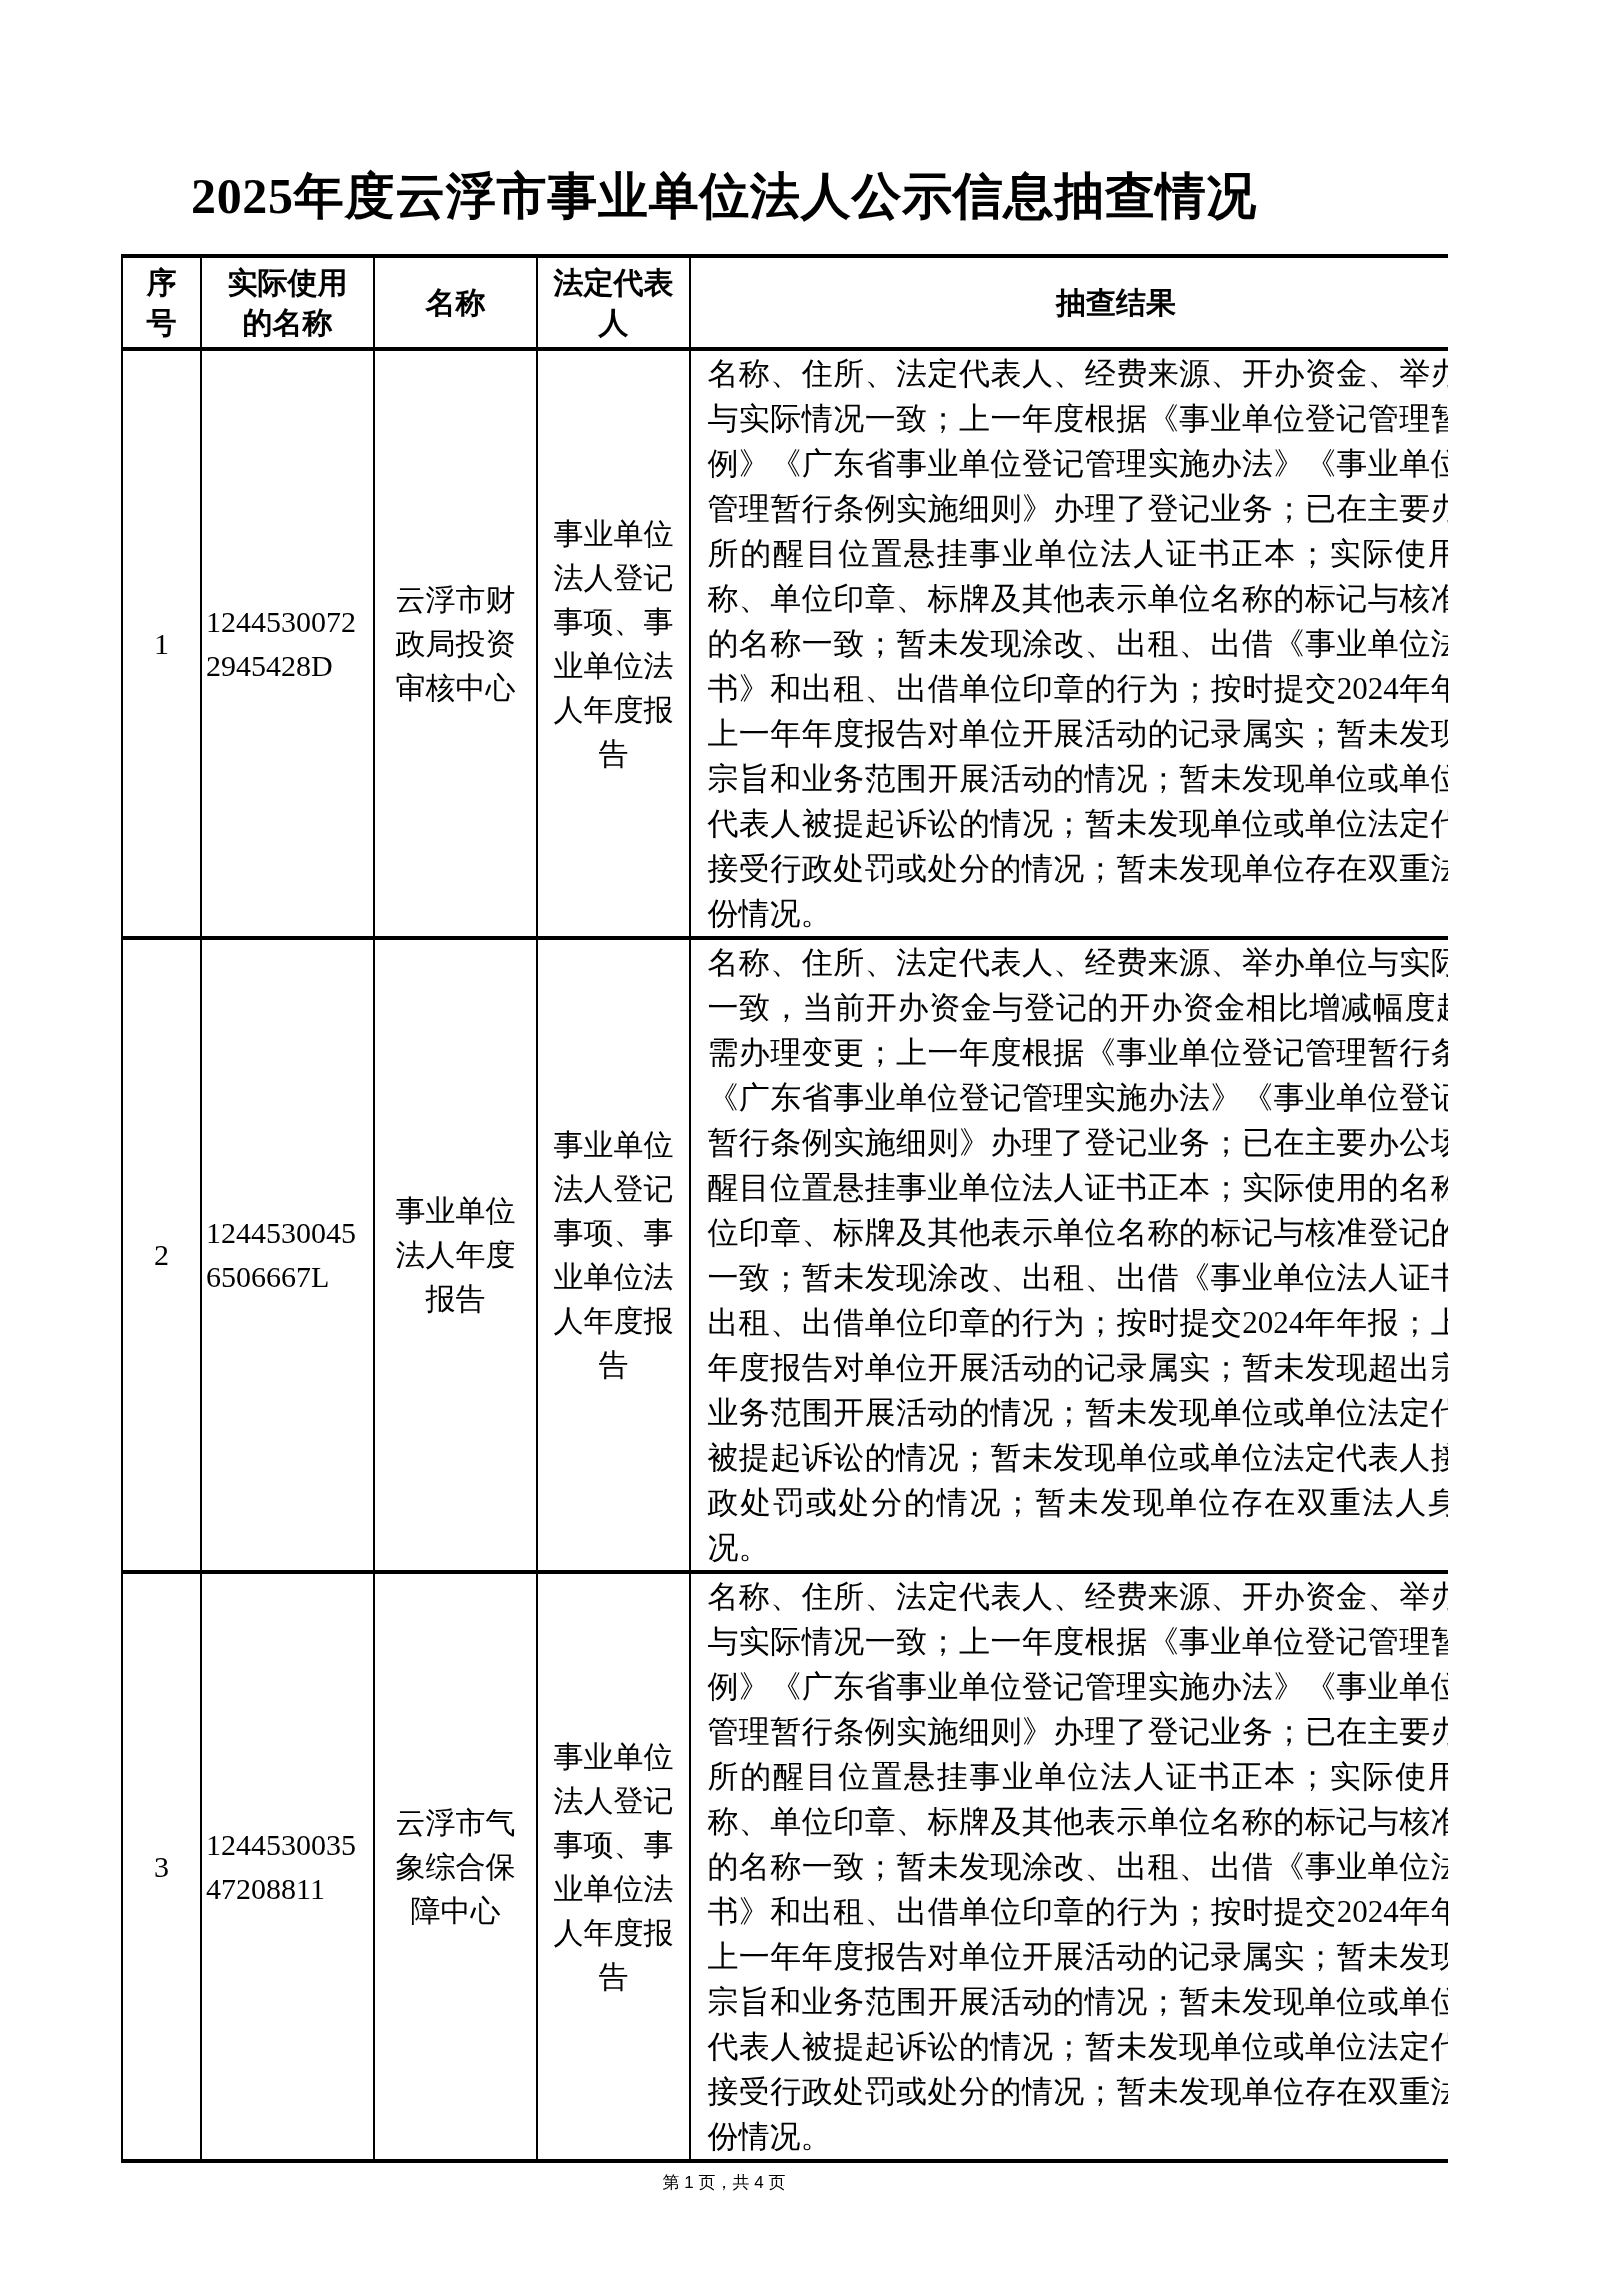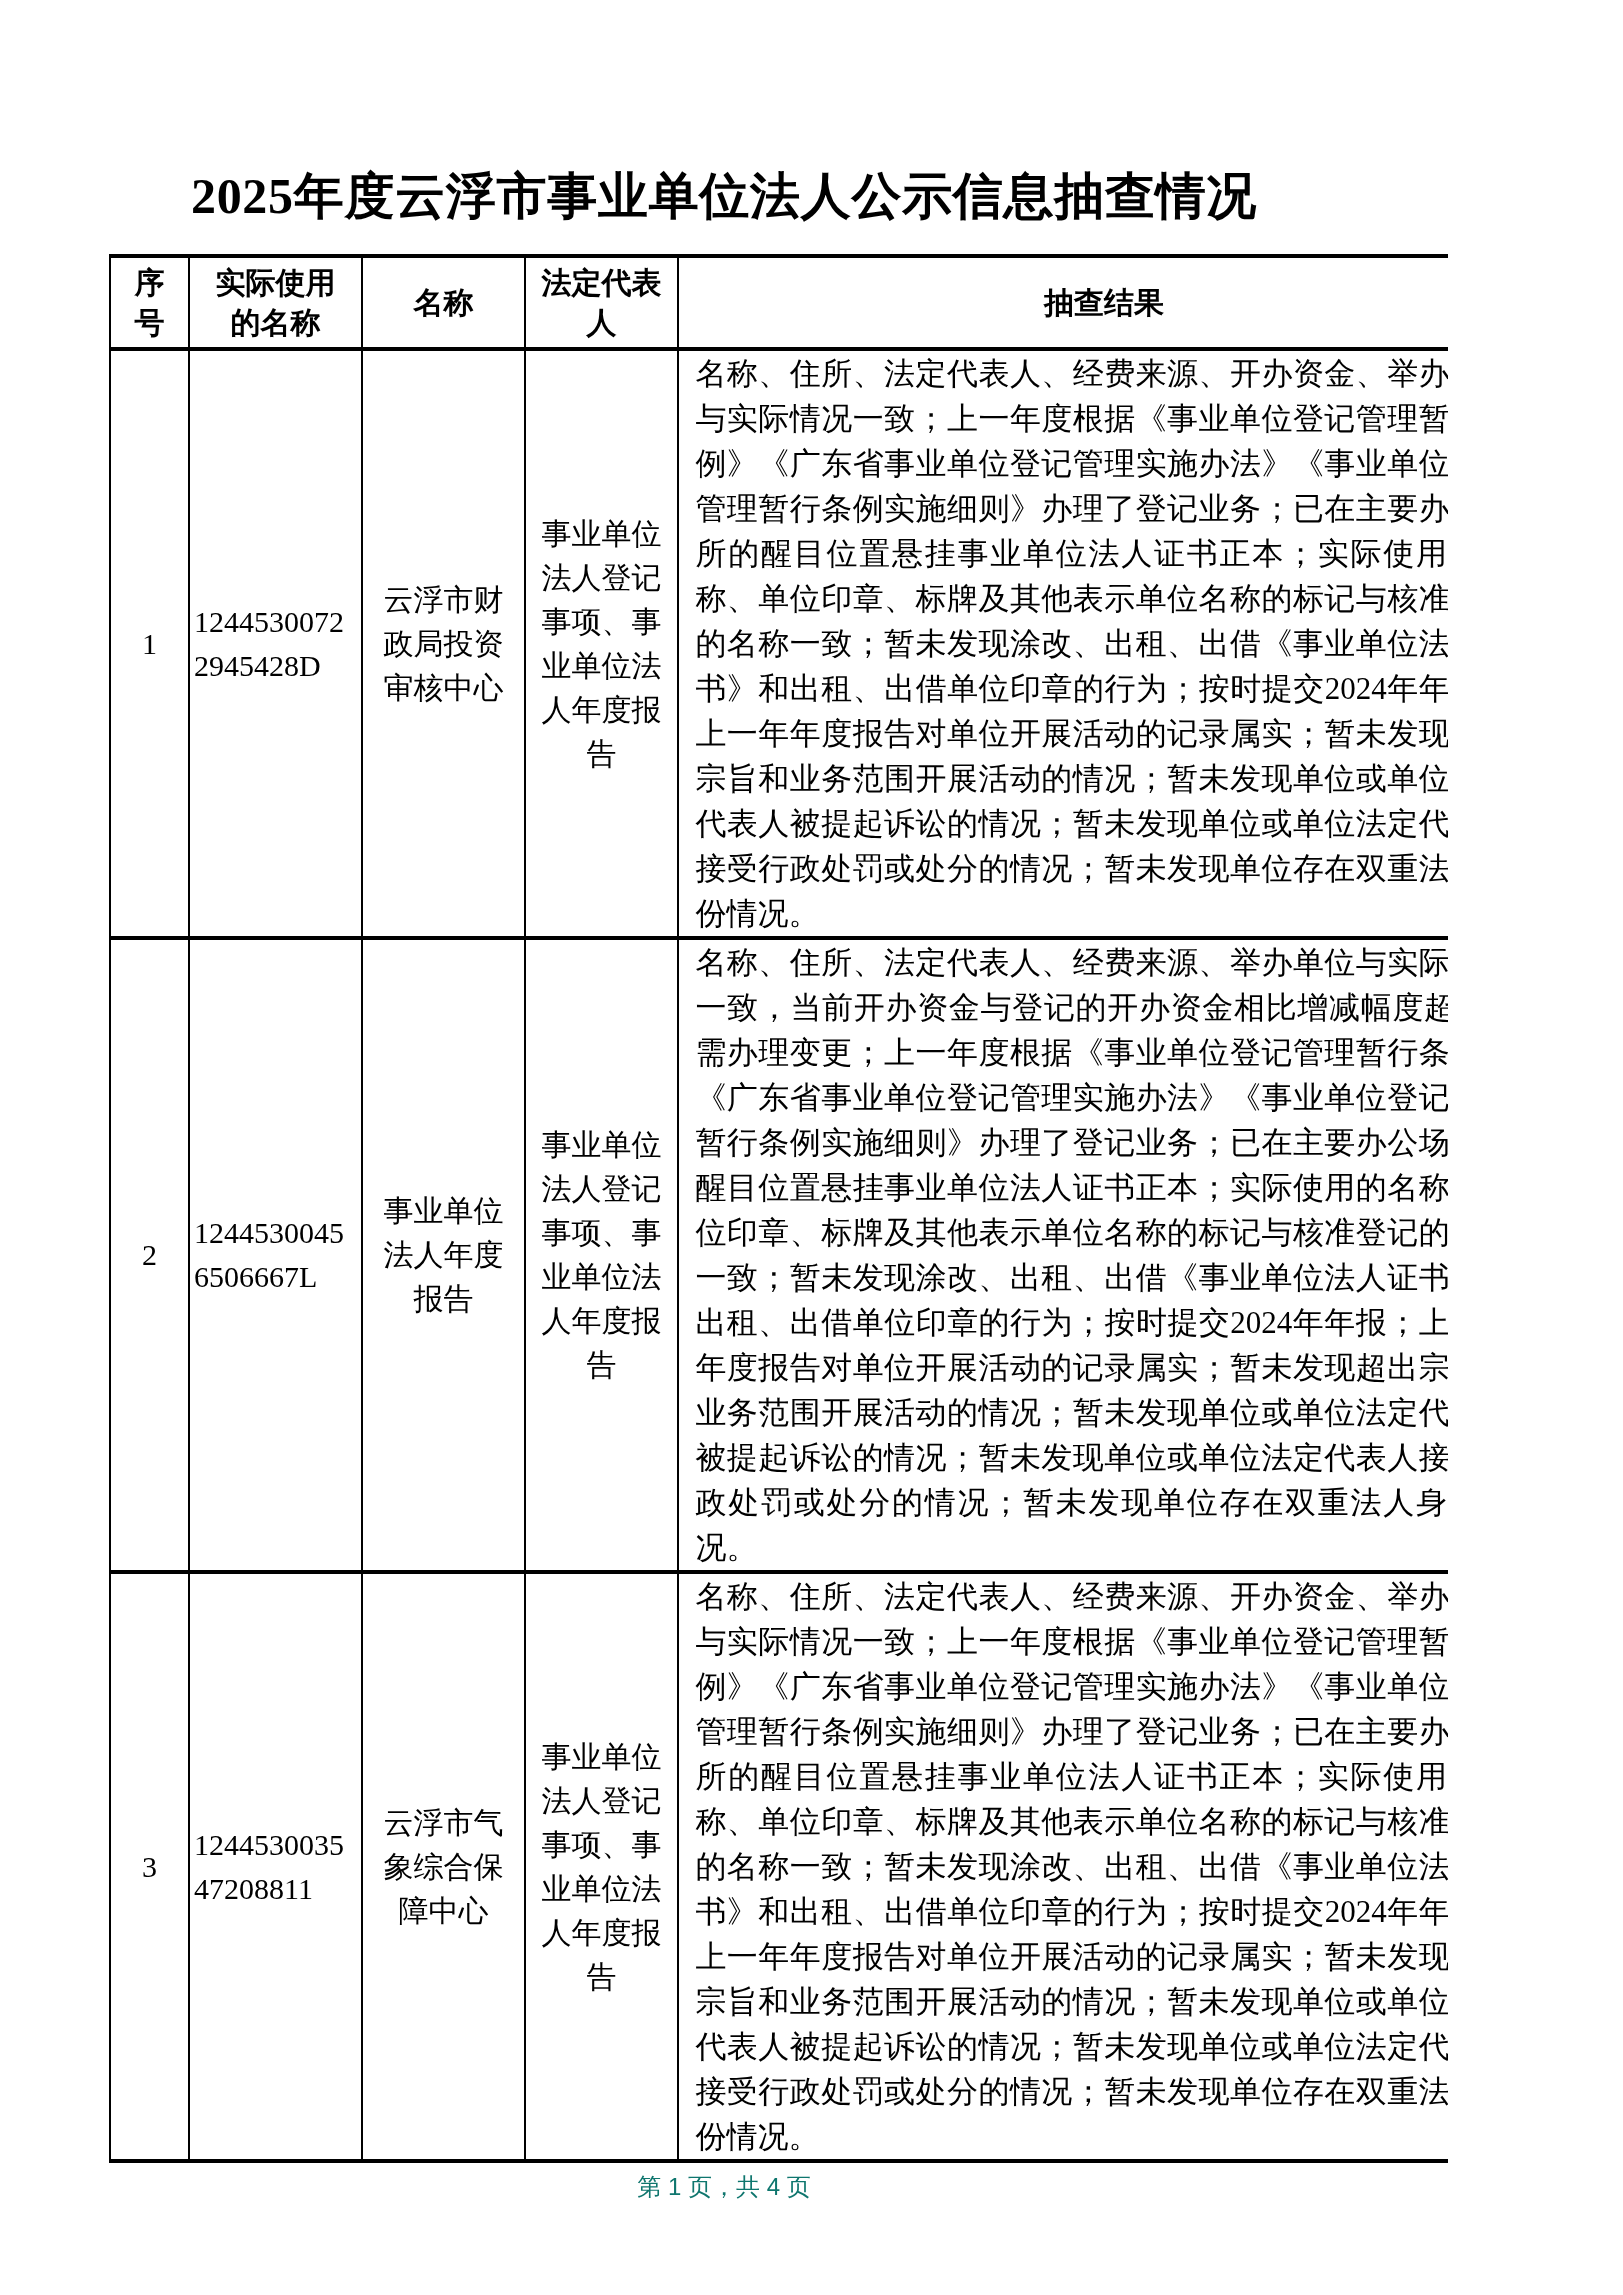--- a/index.html
+++ b/index.html
@@ -23,21 +23,21 @@
     width: 100%;
     margin: 0;
     text-align: center;
     font-size: 50px;
     font-weight: bold;
     line-height: 68px;
     letter-spacing: 0.7px;
   }
   table.inspection-table {
     position: absolute;
-    left: 109px;
+    left: 121px;
     top: 254px;
     width: 1420px;
     border-collapse: collapse;
     table-layout: fixed;
   }
   .inspection-table th,
   .inspection-table td {
     border-left: 2px solid #000;
     border-right: 2px solid #000;
     border-top: 4.1px solid #000;
@@ -85,22 +85,22 @@
     line-height: 45px;
     padding: 0 16.4px;
     margin-top: 16px;
   }
   .page-footer {
     position: absolute;
     top: 2171px;
     left: 0;
     width: 100%;
     text-align: center;
-    font-size: 24px;
-    color: #0f766e;
+    font-size: 17px;
+    color: #000000;
     font-family: "Liberation Sans", "DejaVu Sans", sans-serif;
   }
 </style>
 </head>
 <body>
 
 <div class="page">
 
   <h1 class="doc-title">2025年度云浮市事业单位法人公示信息抽查情况</h1>
 

